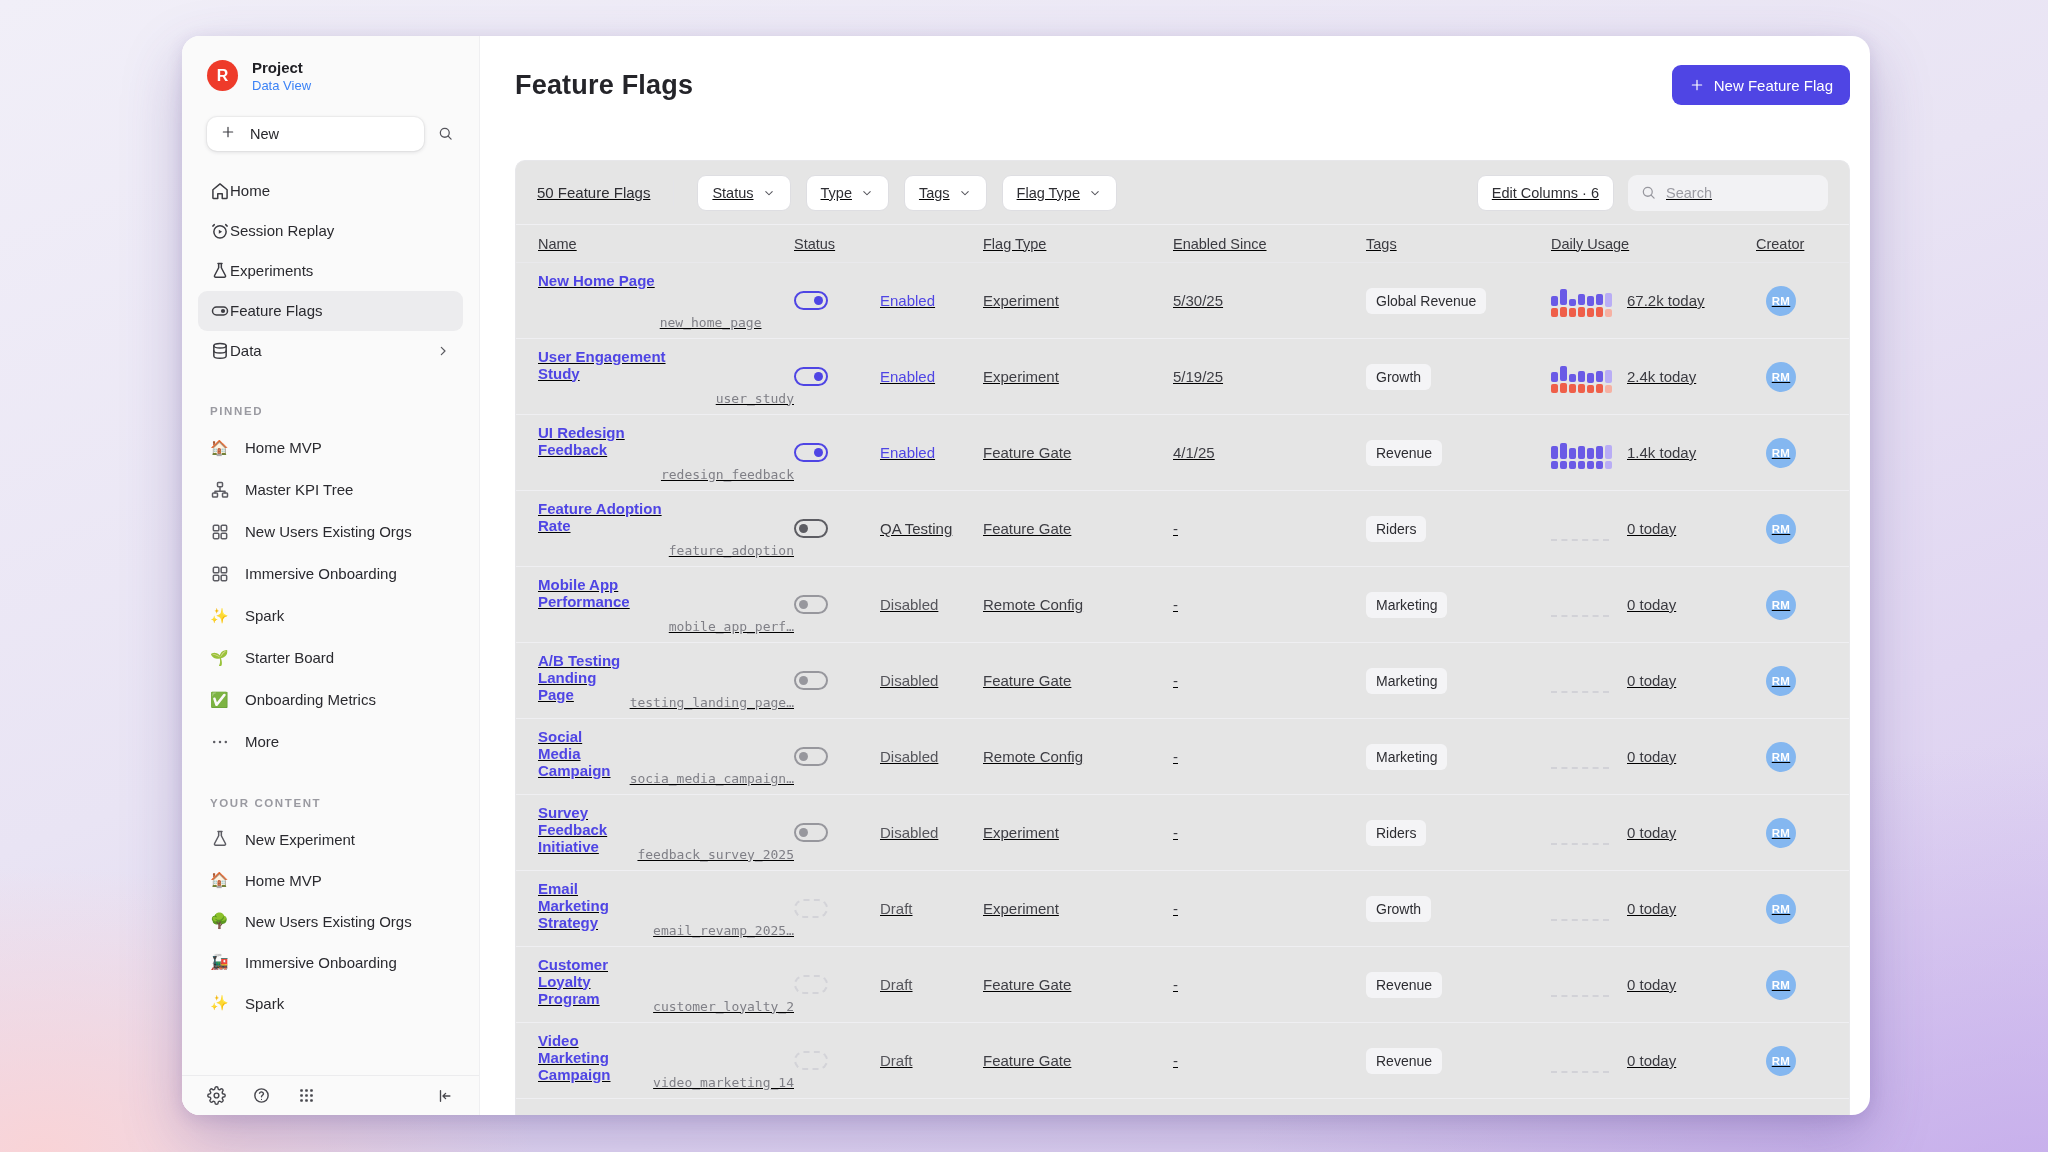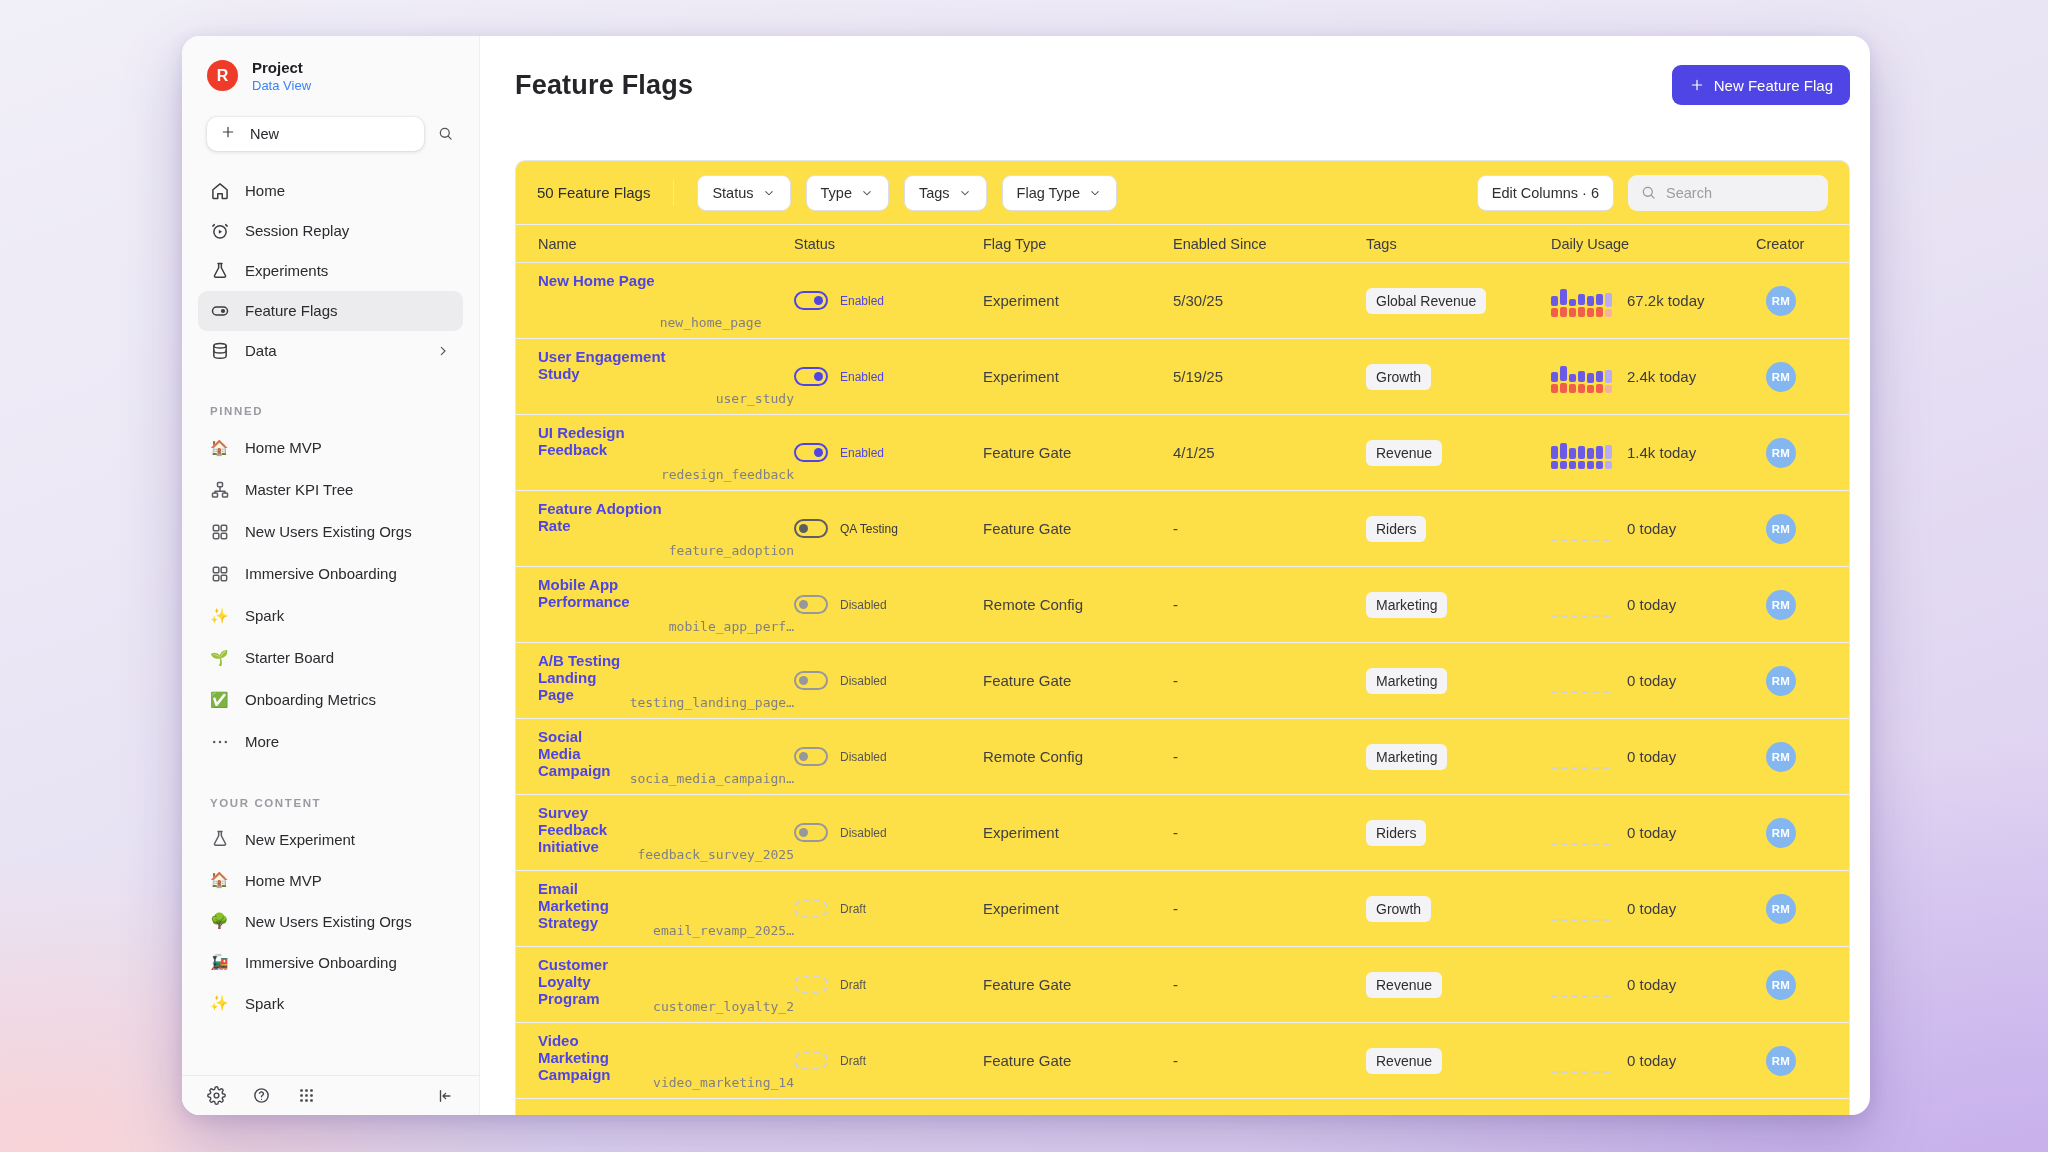--- a/index.html
+++ b/index.html
@@ -27,21 +27,21 @@
   .proj-title{ font-size:15px; font-weight:700; color:#1f1f24; line-height:1.25; }
   .proj-sub{ font-size:13px; color:#3b82f6; }
   .new-row{ margin-top:24px; display:flex; align-items:center; gap:13px; }
   .new-btn{ flex:1; height:34px; background:#fff; border:none; border-radius:10px;
     box-shadow:0 1px 4px rgba(30,30,40,.14), 0 0 0 1px rgba(30,30,40,.03);
     display:flex; align-items:center; gap:10px; padding:0 13px; font-size:14.5px; font-weight:500;
     color:#26262b; cursor:pointer; font-family:inherit; }
   .icon-btn{ background:none; border:none; color:#55555c; cursor:pointer; display:flex; align-items:center; }
   .sidebar-scroll{ flex:1; overflow:hidden; padding:0 16px; }
   .nav{ margin-top:20px; }
-  .nav-item{ height:40px; border-radius:9px; display:flex; align-items:center; gap:15px;
+  .nav-item{ height:40px; border-radius:9px; display:flex; align-items:center; 
     padding:0 12px; font-size:15px; color:#2a2a2f; cursor:pointer; }
   .nav-item.active{ background:#ececee; }
   .nav-icon{ width:20px; height:20px; color:#3c3c42; display:flex; }
   .nav-chevron{ margin-left:auto; color:#5a5a60; display:flex; }
   .section-label{ margin:34px 0 0 12px; font-size:11.5px; font-weight:600;
     letter-spacing:1.6px; color:#9a9aa1; }
   .side-list{ margin-top:10px; }
   .side-item{ height:42px; display:flex; align-items:center; gap:15px; padding:0 12px;
     font-size:15px; color:#2a2a2f; border-radius:9px; cursor:pointer; }
   .yc .side-item{ height:41px; }
@@ -53,21 +53,21 @@
   .foot-collapse{ margin-left:auto; }
   
   .main{ flex:1; display:flex; flex-direction:column; padding:22px 20px 0 35px; min-width:0; }
   .main-header{ height:54px; display:flex; align-items:center; justify-content:space-between;
     margin-bottom:48px; flex-shrink:0; }
   .page-title{ font-size:27px; font-weight:700; color:#242429; letter-spacing:.2px; }
   .primary-btn{ background:var(--accent,#4f45e4); color:#fff; border:none; border-radius:9px;
     height:40px; padding:0 17px; display:flex; align-items:center; gap:9px; font-size:15px;
     font-family:inherit; cursor:pointer; }
   .panel{ flex:1; min-height:0; border:1px solid #e7e7ea; border-bottom:none;
-    border-radius:10px 10px 0 0; overflow:hidden; background:#fde047; display:flex; flex-direction:column; }
+    border-radius:10px 10px 0 0; overflow:hidden; background:#e5e5e5; display:flex; flex-direction:column;text-decoration:underline; }
   .toolbar{ height:64px; display:flex; align-items:center; padding:0 21px; gap:15px;
     border-bottom:1px solid #f0f0f3; flex-shrink:0; }
   .count{ font-size:15px; font-weight:500; color:#2e2e33; }
   .vdiv{ width:1px; height:26px; background:#e4e4e8; margin:0 8px; }
   .chip-btn{ height:36px; background:#fff; border:1px solid #dedee2; border-radius:9px;
     padding:0 14px; display:flex; align-items:center; gap:8px; font-size:14.5px; color:#2e2e33;
     font-family:inherit; cursor:pointer; }
   .chip-btn .chev{ color:#55555c; display:flex; }
   .toolbar-right{ margin-left:auto; display:flex; align-items:center; gap:14px; }
   .search-box{ width:200px; height:36px; background:#f2f2f4; border-radius:9px;
@@ -93,21 +93,21 @@
   .st-enabled .knob{ background:var(--accent,#4f45e4); right:3px; }
   .st-enabled .status-label{ color:var(--accent,#4f45e4); font-weight:500; }
   .st-qa .toggle{ border-color:#5d5d63; }
   .st-qa .knob{ background:#5d5d63; left:3px; }
   .st-qa .status-label{ color:#38383d; }
   .st-disabled .toggle{ border-color:#97979d; }
   .st-disabled .knob{ background:#97979d; left:3px; }
   .st-disabled .status-label{ color:#55555b; }
   .st-draft .toggle{ border:2px dashed #d3d3d8; }
   .st-draft .status-label{ color:#55555b; }
-  .status-label{ font-size:12px; }
+  .status-label{ font-size:15px;margin-left:40px; }
   .type-cell,.since-cell{ font-size:15px; color:#3e3e44; }
   .tag{ display:inline-block; background:var(--tag-bg,#f4f4f6); border-radius:6px;
     padding:5px 10px; font-size:14px; color:#2d2d32; }
   .usage-cell{ display:flex; align-items:center; gap:14px; }
   .spark{ width:62px; height:32px; display:flex; gap:2.5px; align-items:stretch; flex-shrink:0; }
   .bar-col{ width:6.5px; display:flex; flex-direction:column; }
   .bt{ margin-top:auto; border-radius:2px; }
   .bb{ margin-top:2px; border-radius:2px; }
   .spark.empty{ position:relative; }
   .spark.empty::after{ content:""; position:absolute; left:0; right:4px; bottom:4px;

